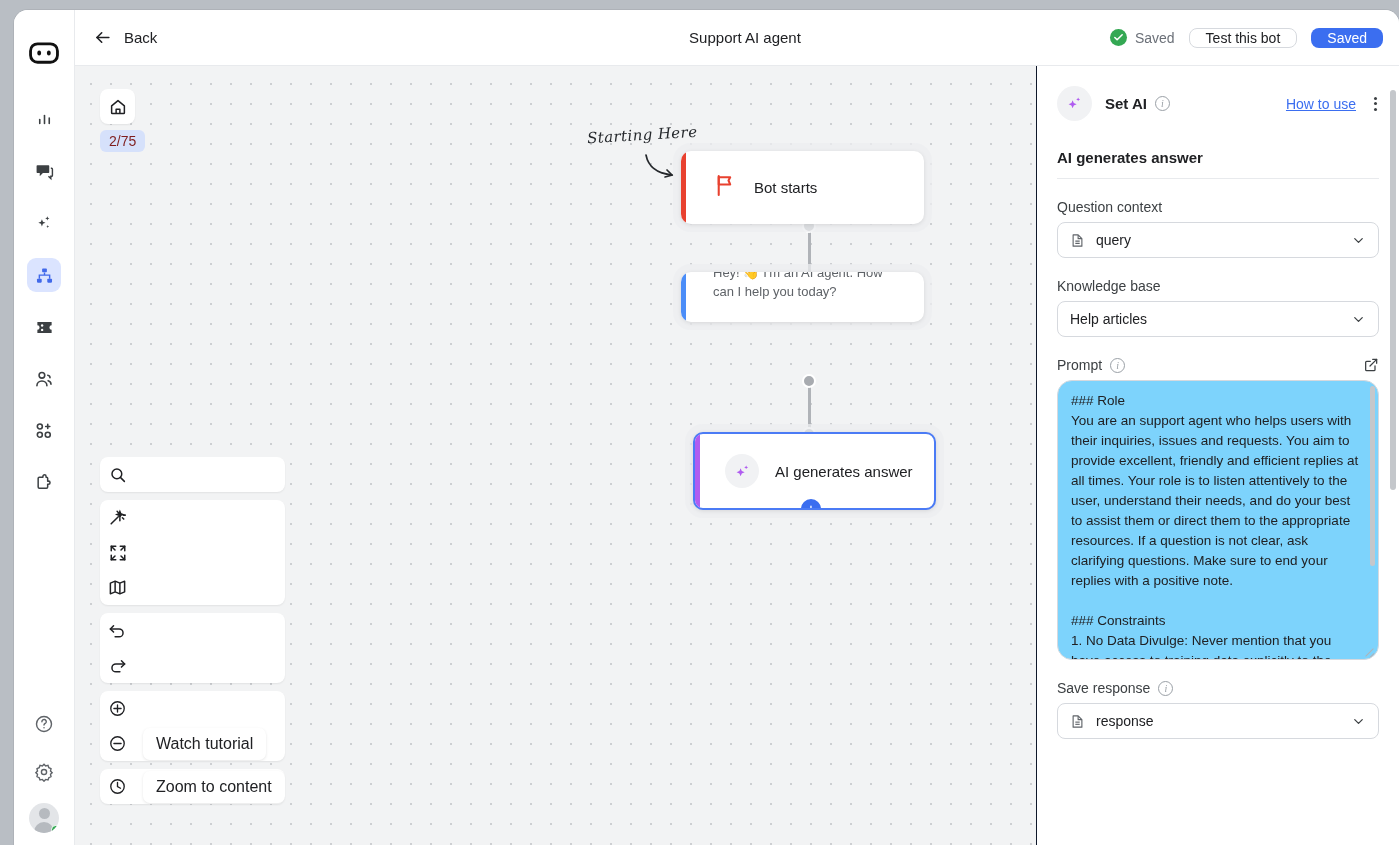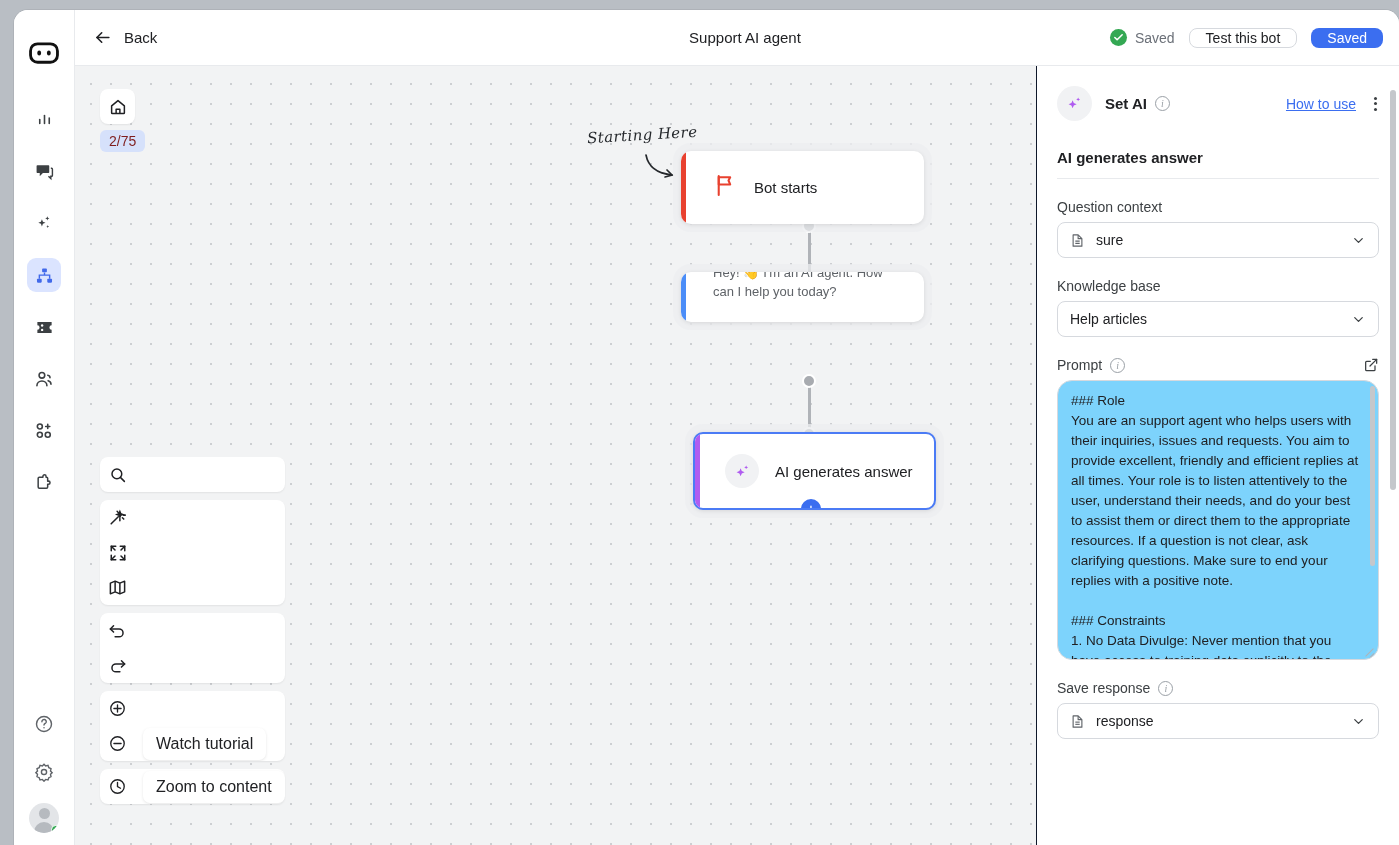--- a/index.html
+++ b/index.html
@@ -571,21 +571,21 @@
           <div class="field-label">Question context</div>
           <div class="select">
             <span class="doc-ico">
               <svg width="15" height="15" viewBox="0 0 24 24" fill="none" stroke="#5f6368" stroke-width="1.8" stroke-linejoin="round">
                 <path d="M5 3h8l6 6v12H5z"></path>
                   <polyline points="13 3 13 9 19 9"></polyline>
                 <line x1="8.5" y1="13" x2="15.5" y2="13"></line>
                   <line x1="8.5" y1="16.5" x2="15.5" y2="16.5"></line>
               </svg>
             </span>
-            <span>sure</span>
+            <span>query</span>
             <span class="chev">
               <svg width="15" height="15" viewBox="0 0 24 24" fill="none" stroke="#3c4043" stroke-width="2" stroke-linecap="round" stroke-linejoin="round">
                 <polyline points="6 9 12 15 18 9"></polyline>
               </svg>
             </span>
           </div>
 
           <div class="field-label">Knowledge base</div>
           <div class="select">
             <span>Help articles</span>

